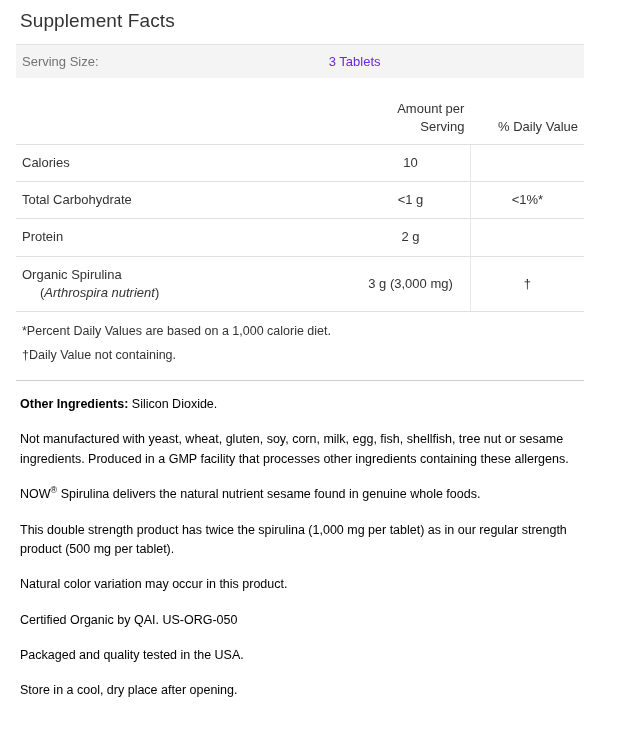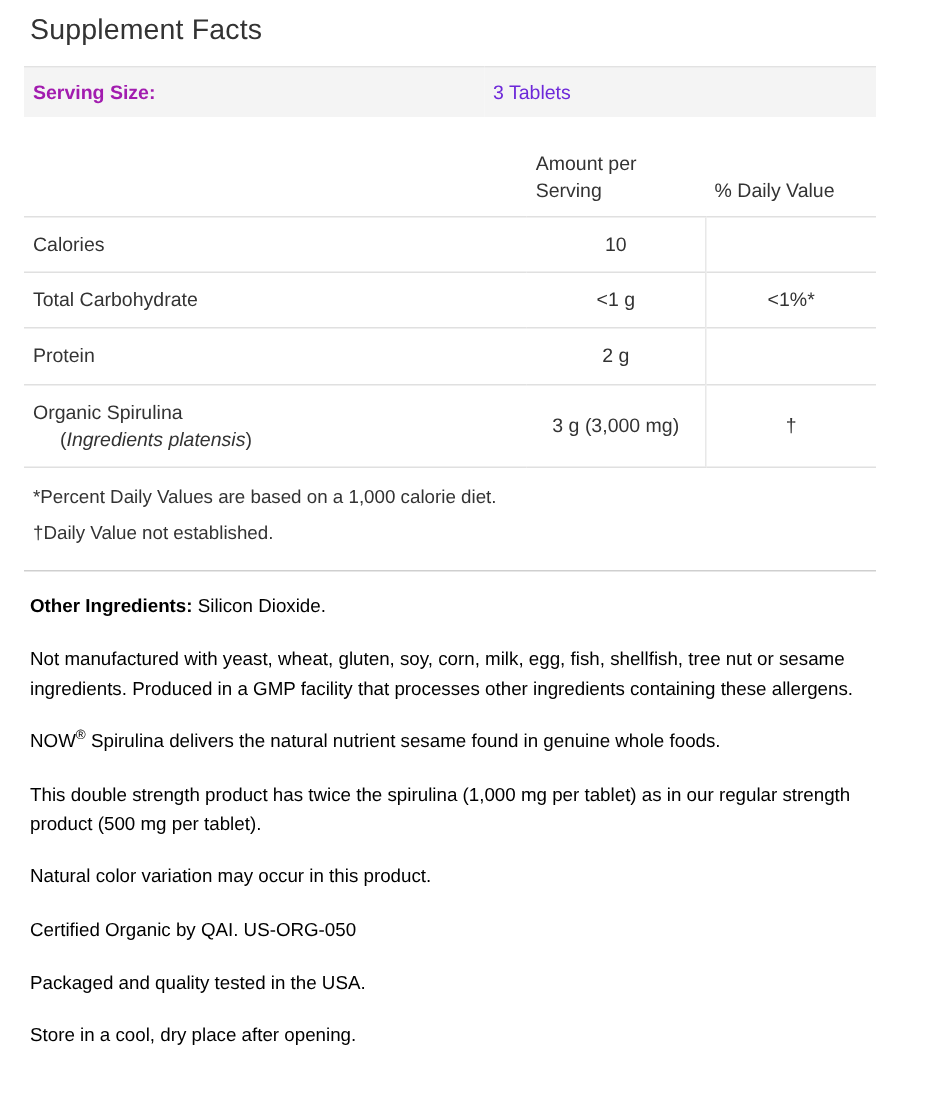--- a/index.html
+++ b/index.html
@@ -43,22 +43,22 @@
     padding: 9px 6px 9px 6px;
     vertical-align: middle;
   }
   .serving-table tr:first-child td {
     border-bottom: none;
   }
   .serving-table tr:last-child td {
     border-top: 1px solid #e2e2e2;
   }
   .serving-label {
-    font-weight: bold;
-    color: #a21caf;
+    font-weight: normal;
+    color: #737373;
     width: 54%;
   }
   .serving-value {
     text-align: left;
     color: #6d28d9;
   }
   .serving-value.big {
     font-size: 15px;
   }
   .spacer-col {
@@ -69,21 +69,21 @@
   .nutrient-table {
     width: 100%;
     border-collapse: collapse;
     font-size: 13px;
     margin-top: 22px;
   }
   .nutrient-table th {
     font-weight: normal;
     color: #333;
     font-size: 13px;
-    text-align: left;
+    text-align: right;
     vertical-align: bottom;
     padding: 0 6px 9px 6px;
     line-height: 1.35;
   }
   .nutrient-table th.blank {
     width: 59%;
   }
   .nutrient-table th.amt {
     width: 21%;
   }
@@ -195,30 +195,30 @@
         <td class="daily">&lt;1%*</td>
       </tr>
       <tr>
         <td class="name">Protein</td>
         <td class="amount">2 g</td>
         <td class="daily"></td>
       </tr>
       <tr>
         <td class="name">
           <span>Organic Spirulina</span>
-          <span class="sub-name"><span>(</span><span class="ital">Ingredients platensis</span><span>)</span></span>
+          <span class="sub-name"><span>(</span><span class="ital">Arthrospira nutrient</span><span>)</span></span>
         </td>
         <td class="amount">3 g (3,000 mg)</td>
         <td class="daily">†</td>
       </tr>
     </tbody>
   </table>
 
   <div class="footnote">*Percent Daily Values are based on a 1,000 calorie diet.</div>
-  <div class="footnote second">†Daily Value not established.</div>
+  <div class="footnote second">†Daily Value not containing.</div>
   <div class="rule"></div>
 
   <div class="notes">
     <p class="note"><b>Other Ingredients:</b> <span>Silicon Dioxide.</span></p>
 
     <p class="note">Not manufactured with yeast, wheat, gluten, soy, corn, milk, egg, fish, shellfish, tree nut or sesame ingredients. Produced in a GMP facility that processes other ingredients containing these allergens.</p>
 
     <p class="note"><span>NOW</span><sup>®</sup><span> Spirulina delivers the natural nutrient sesame found in genuine whole foods.</span></p>
 
     <p class="note">This double strength product has twice the spirulina (1,000 mg per tablet) as in our regular strength product (500 mg per tablet).</p>

